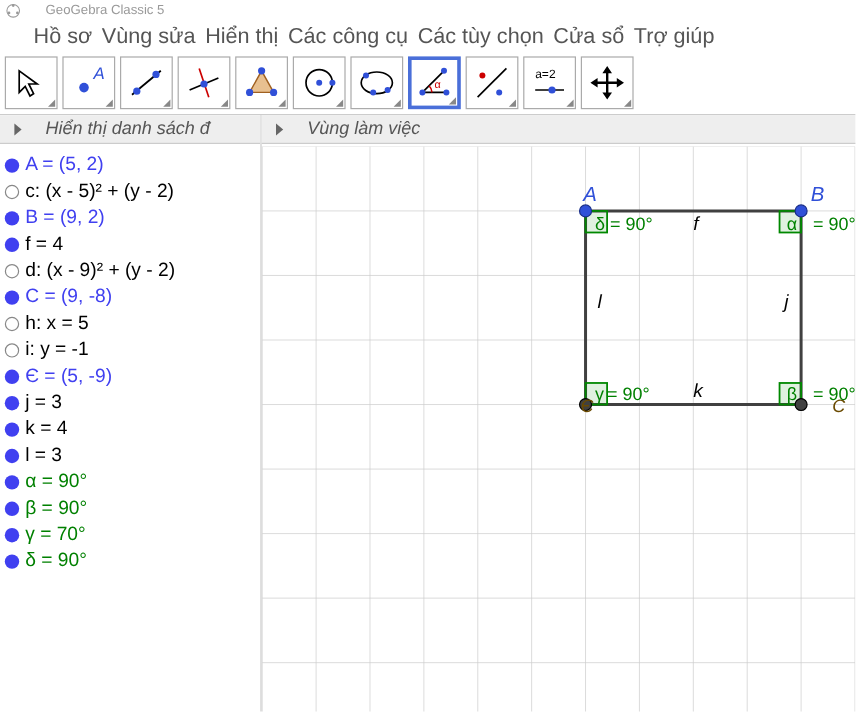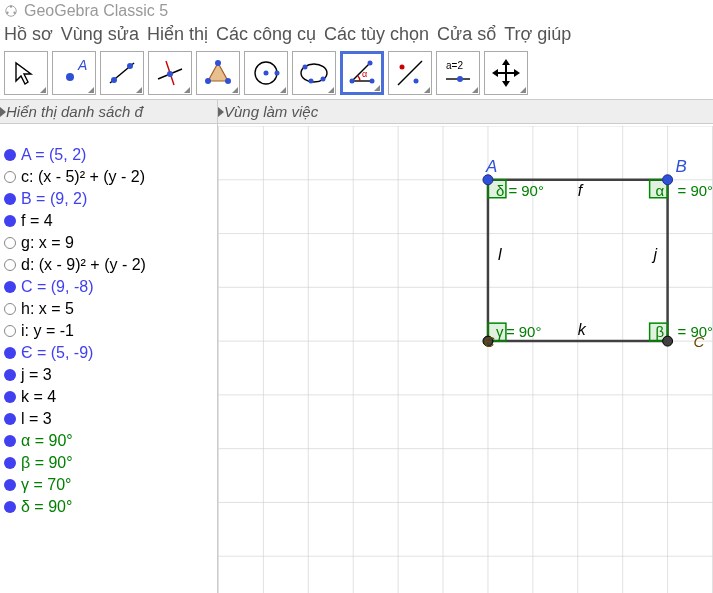--- a/index.html
+++ b/index.html
@@ -1,31 +1,31 @@
 <!DOCTYPE html>
 <html><head>
 <meta charset="utf-8">
 <style>
   * { box-sizing: border-box; margin: 0; padding: 0; }
   body { font-family: Arial, sans-serif; font-size: 14px; background: #fff; width: 713px; height: 593px; overflow: hidden; }
-  .titlebar { display: flex; align-items: center; gap: 6px; padding: 2px 4px; color: #999; font-size: 16px; }
+  .titlebar { display: flex; align-items: center; gap: 20px; padding: 2px 4px; color: #999; font-size: 11px; }
   .titlebar svg { width: 14px; height: 14px; }
-  .menubar { display: flex; gap: 8px; padding: 2px 4px; font-size: 18px; color: #555; }
+  .menubar { display: flex; gap: 8px; padding: 2px 4px; font-size: 18px; color: #555; margin-left: 24px; }
   .menubar span { cursor: default; }
   .toolbar { display: flex; padding: 4px; gap: 4px; }
   .toolgrp { position: relative; }
   .toolbtn { width: 44px; height: 44px; border: 1px solid #aaa; background: #fff; display: flex; align-items: center; justify-content: center; position: relative; }
   .toolbtn svg { width: 36px; height: 36px; }
   .toolbtn.selected { border: 3px solid #4a6fd9; }
   .tooltri { position: absolute; right: 1px; bottom: 1px; width: 0; height: 0; border-left: 6px solid transparent; border-bottom: 6px solid #888; }
   .main { display: flex; height: calc(593px - 82px); border-top: 1px solid #ccc; }
   .left { width: 218px; border-right: 1px solid #ccc; overflow: hidden; }
-  .panelhdr { display: flex; align-items: center; gap: 0; padding: 3px 0; background: #eee; font-size: 15px; color: #555; border-bottom: 1px solid #ccc; font-style: italic; }
+  .panelhdr { display: flex; align-items: center; gap: 20px; padding: 3px 12px; background: #eee; font-size: 15px; color: #555; border-bottom: 1px solid #ccc; font-style: italic; }
   .panelhdr .tri { display: inline-block; width: 0; height: 0; border-top: 5px solid transparent; border-bottom: 5px solid transparent; border-left: 6px solid #666; }
-  .algebra { padding: 20px 0; }
+  .algebra { padding: 7px 0; }
   .algitem { display: flex; align-items: center; gap: 5px; padding: 2px 4px; font-size: 16px; white-space: nowrap; }
   .bullet { width: 12px; height: 12px; border-radius: 50%; flex-shrink: 0; }
   .bullet.filled { background: #4040f0; }
   .bullet.hollow { border: 1.5px solid #888; }
   .algitem .lbl { color: #000; }
   .algitem.point .lbl { color: #4040f0; }
   .algitem.angle .lbl { color: #008000; }
   .right { flex: 1; position: relative; }
   .graphics { position: absolute; inset: 26px 0 0 0; }
   .gridbg { position: absolute; inset: 0; }
@@ -182,24 +182,20 @@
           <span class="bullet hollow"></span>
           <span class="lbl">c: (x - 5)² + (y - 2)</span>
         </div>
         <div class="algitem point">
           <span class="bullet filled"></span>
           <span class="lbl">B = (9, 2)</span>
         </div>
         <div class="algitem obj">
           <span class="bullet filled"></span>
           <span class="lbl">f = 4</span>
-        </div>
-        <div class="algitem obj">
-          <span class="bullet hollow"></span>
-          <span class="lbl">g: x = 9</span>
         </div>
         <div class="algitem obj">
           <span class="bullet hollow"></span>
           <span class="lbl">d: (x - 9)² + (y - 2)</span>
         </div>
         <div class="algitem point">
           <span class="bullet filled"></span>
           <span class="lbl">C = (9, -8)</span>
         </div>
         <div class="algitem obj">

